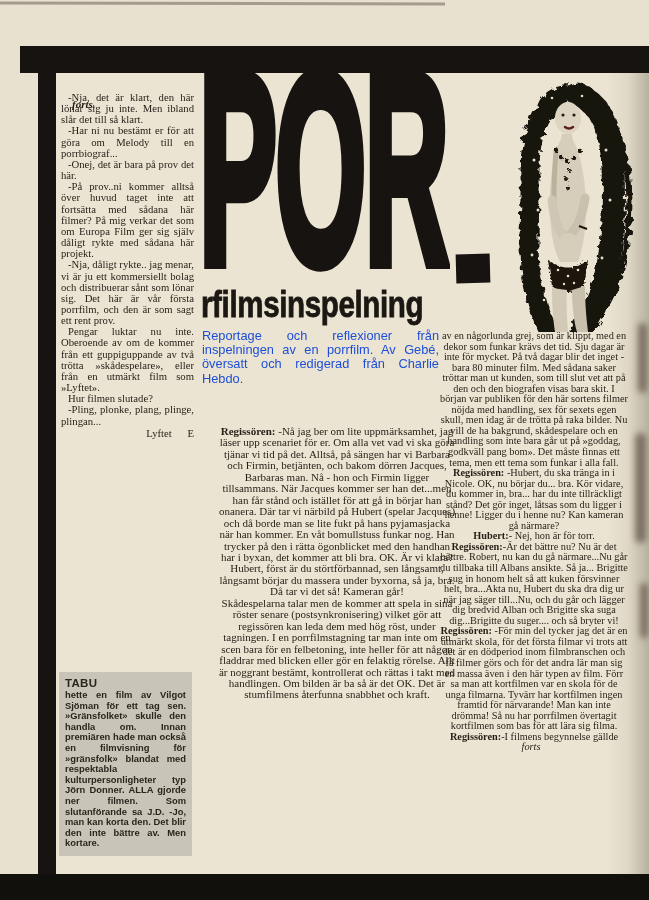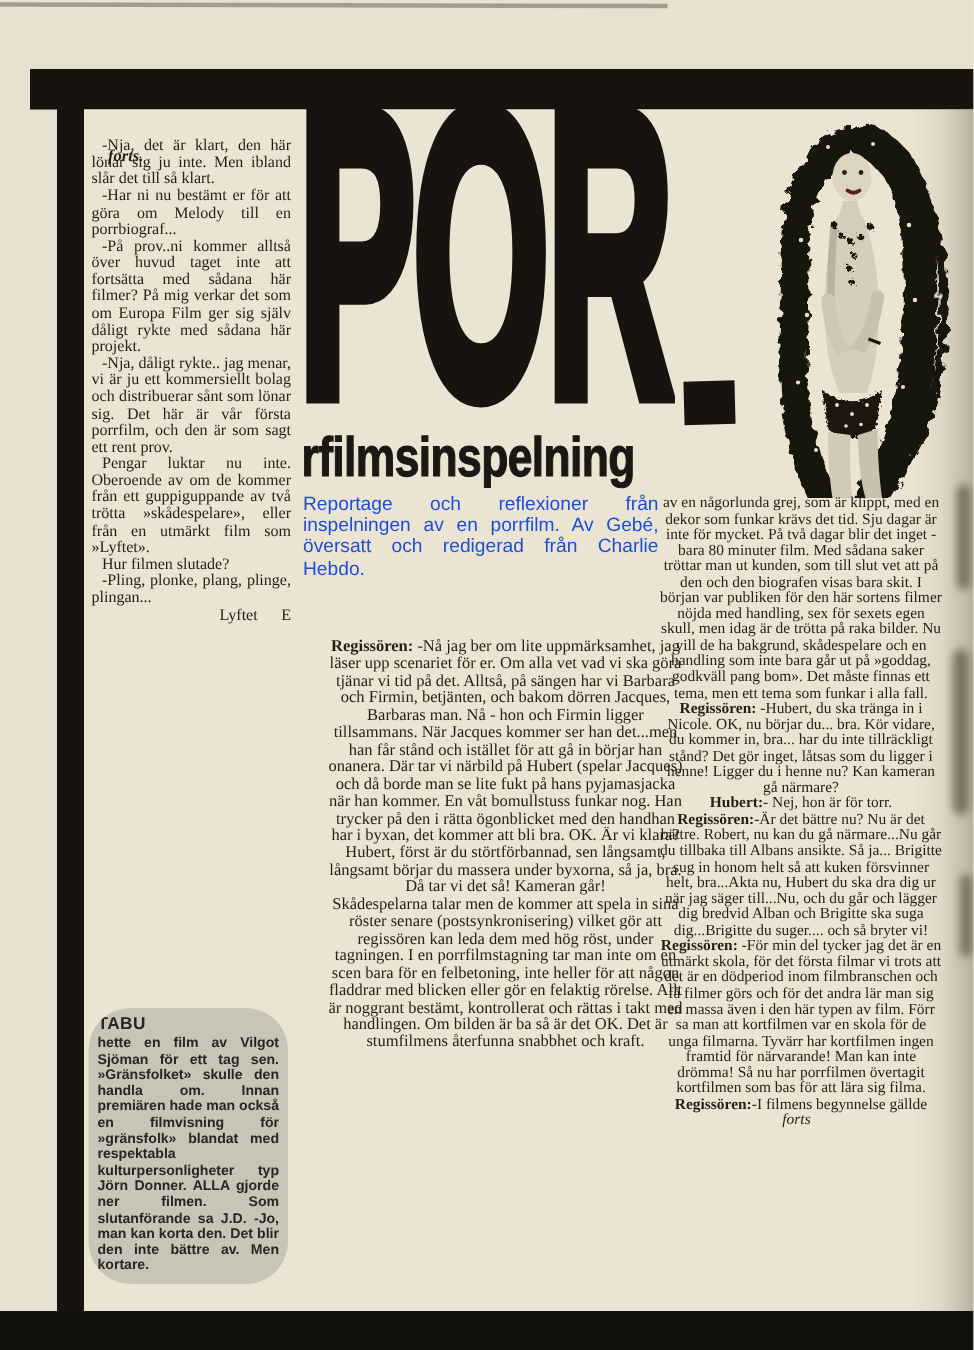--- a/index.html
+++ b/index.html
@@ -27,21 +27,21 @@
 
   
   .col-left{position:absolute;left:61px;top:92px;width:133px;
     font-size:10.7px;line-height:11.15px;text-align:justify;}
   .col-left p{margin:0;text-indent:7px;}
   .byline{text-align:right;word-spacing:13px;text-indent:0 !important;margin-top:1px !important;}
 
   
   .tabu{position:absolute;left:59px;top:672px;width:133px;height:184px;
     background:#c8c4b7;padding:5px 6px;box-sizing:border-box;
-    font-family:"Liberation Sans", sans-serif;color:#2a251e;overflow:hidden;border-radius:28px;}
+    font-family:"Liberation Sans", sans-serif;color:#2a251e;overflow:hidden;}
   .tabu-title{font-size:11.5px;font-weight:bold;margin:0 0 1px 0;letter-spacing:.3px;}
   .tabu-body{font-size:9.4px;line-height:10.6px;font-weight:bold;margin:0;text-align:justify;}
 
   
   .headline{position:absolute;left:199px;top:33px;width:460px;height:260px;pointer-events:none;}
   .headline-text{display:block;white-space:nowrap;
     font-family:"Liberation Sans", sans-serif;font-weight:bold;
     font-size:272px;line-height:272px;letter-spacing:-4px;
     color:#171310;-webkit-text-stroke:12px #171310;
     transform:scaleX(.43);transform-origin:left top;}
@@ -78,20 +78,21 @@
   <div class="smudge s1"></div>
   <div class="smudge s2"></div>
   <div class="smudge s3"></div>
 </div>
 
 <div class="forts-top">forts.</div>
 
 <div class="col-left">
   <p>-Nja, det är klart, den här lönar sig ju inte. Men ibland slår det till så klart.</p>
   <p>-Har ni nu bestämt er för att göra om Melody till en porrbiograf...</p>
+  <p>-Onej, det är bara på prov det här.</p>
   <p>-På prov..ni kommer alltså över huvud taget inte att fortsätta med sådana här filmer? På mig verkar det som om Europa Film ger sig själv dåligt rykte med sådana här projekt.</p>
   <p>-Nja, dåligt rykte.. jag menar, vi är ju ett kommersiellt bolag och distribuerar sånt som lönar sig. Det här är vår första porrfilm, och den är som sagt ett rent prov.</p>
   <p>Pengar luktar nu inte. Oberoende av om de kommer från ett guppiguppande av två trötta »skådespelare», eller från en utmärkt film som »Lyftet».</p>
   <p>Hur filmen slutade?</p>
   <p>-Pling, plonke, plang, plinge, plingan...</p>
   <p class="byline">Lyftet E</p>
 </div>
 
 <div class="tabu">
   <p class="tabu-title">TABU</p>

